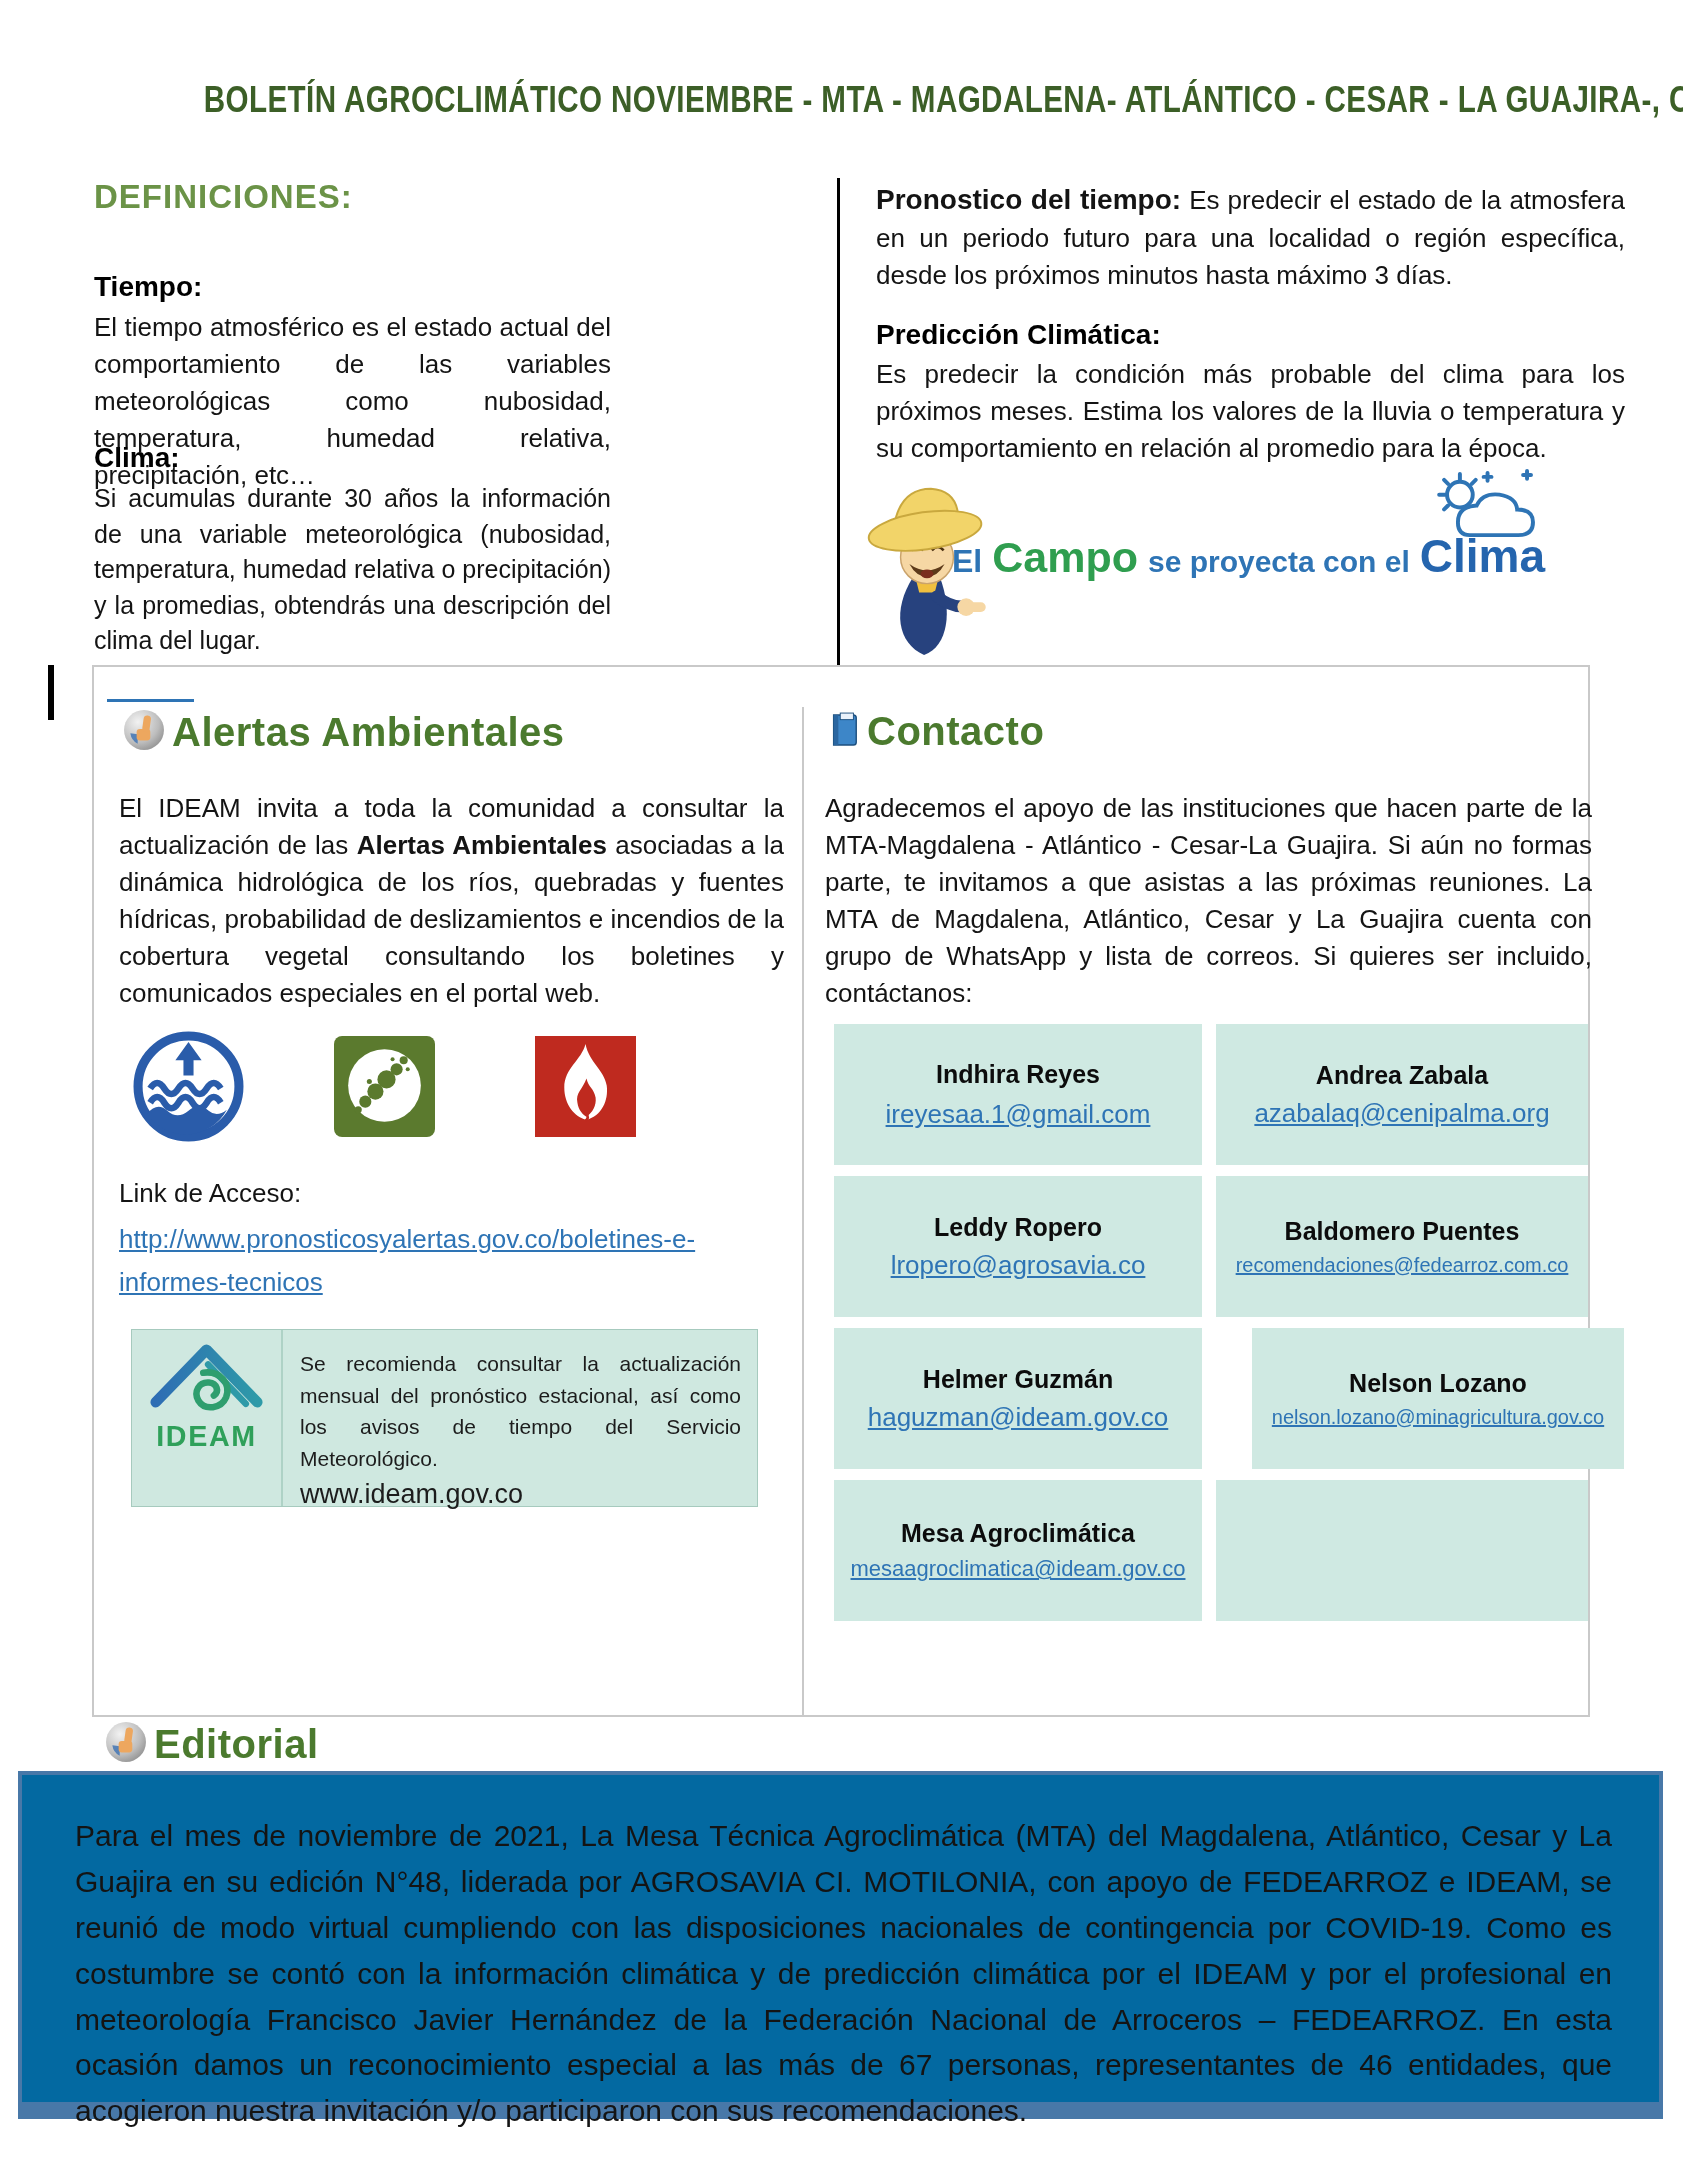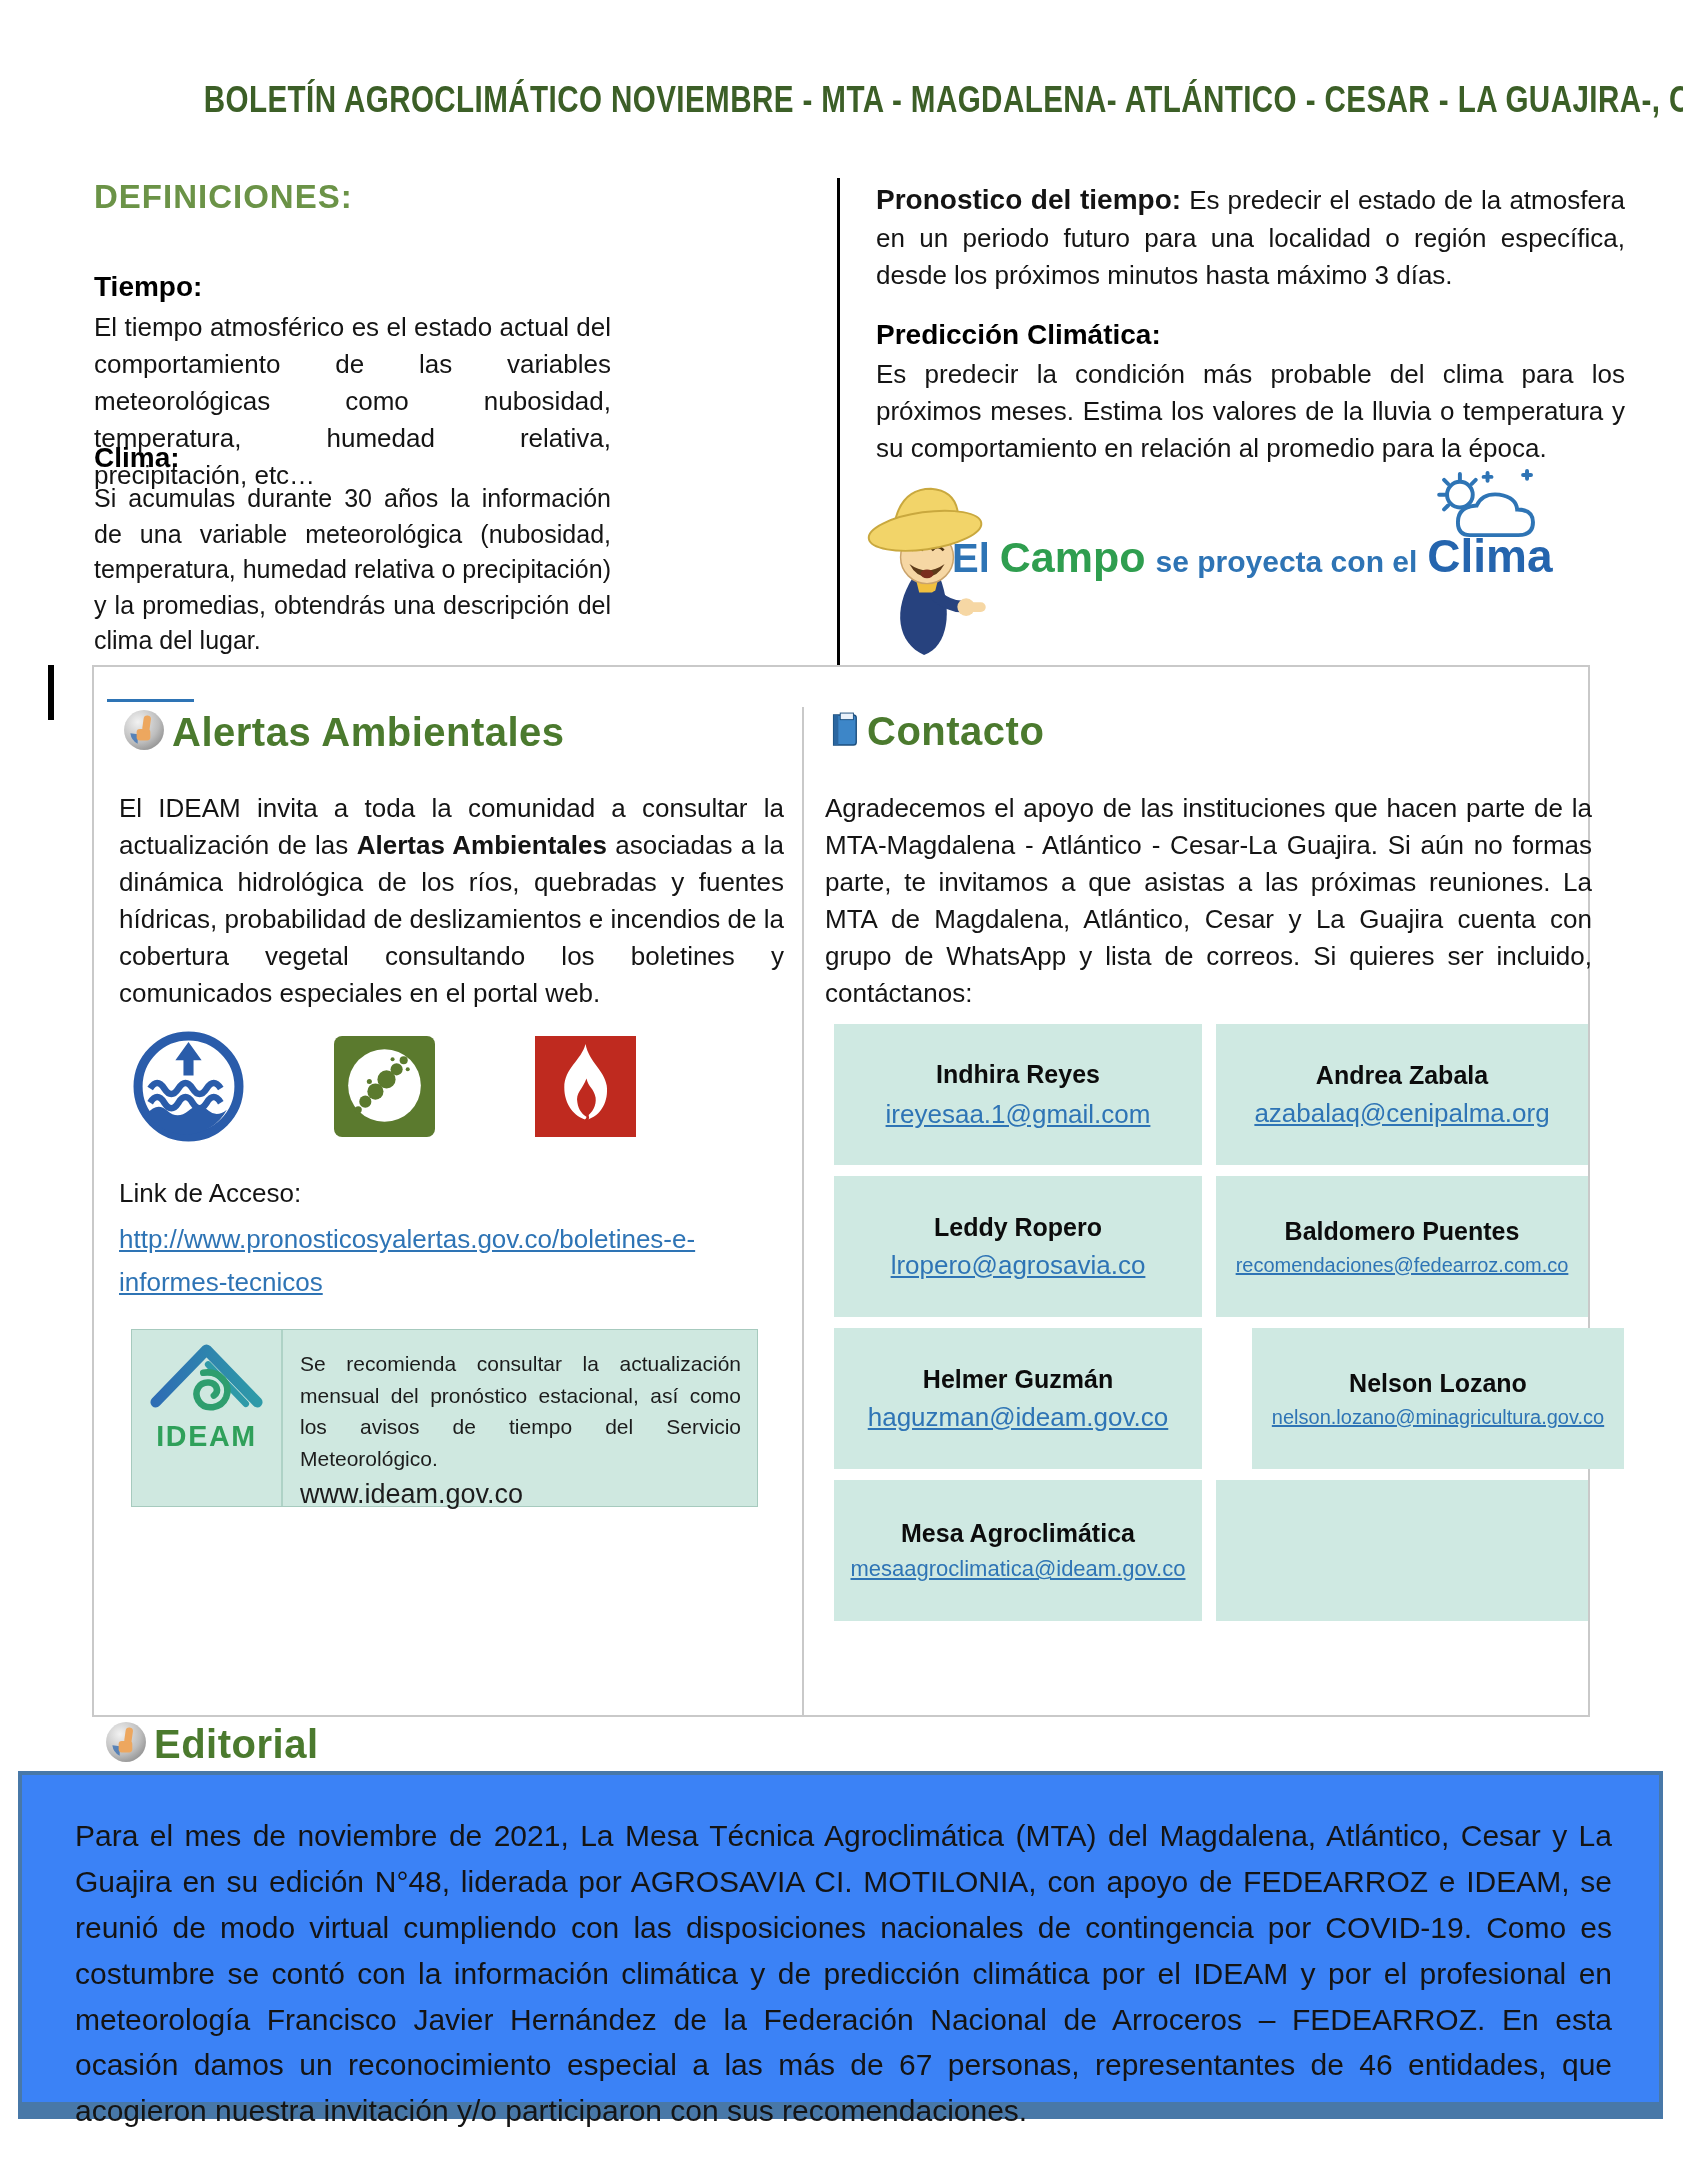--- a/index.html
+++ b/index.html
@@ -26,21 +26,21 @@
   .clima-text{top:481px;left:94px;width:517px;font-size:25px;}
   .v-divider{top:178px;left:837px;width:3px;height:487px;background:#000;}
   .pron-para{top:180px;left:876px;width:749px;}
   .pron-para .lbl{font-weight:bold;font-size:28px;}
   .pred-label{top:319px;left:876px;}
   .pred-text{top:356px;left:876px;width:749px;}
 
   
   .farmer{top:473px;left:847px;}
   .campo-row{top:529px;left:952px;display:flex;align-items:baseline;gap:10px;white-space:nowrap;}
-  .campo-el{font-size:40px;font-weight:bold;color:#2e74b5;}
+  .campo-el{font-size:32px;font-weight:bold;color:#2e74b5;}
   .campo-campo{font-size:43px;font-weight:bold;color:#2f9e4f;}
   .campo-mid{font-size:30px;font-weight:bold;color:#2e74b5;}
   .campo-clima{font-size:46px;font-weight:bold;color:#2565ae;}
   .cloud{top:467px;left:1422px;}
 
   
   .black-tick{top:665px;left:48px;width:6px;height:55px;background:#000;}
   .midbox{top:665px;left:92px;width:1498px;height:1052px;border:2px solid #c9c9c9;box-sizing:border-box;background:#fff;}
   .mid-divider{top:707px;left:802px;width:2px;height:1009px;background:#c9c9c9;}
   .blue-accent{top:699px;left:107px;width:87px;height:3px;background:#2e74b5;}
@@ -74,21 +74,21 @@
   .card{position:absolute;background:#cfe9e2;display:flex;flex-direction:column;align-items:center;
     justify-content:center;gap:8px;width:368px;height:141px;text-align:center;padding:0 8px;box-sizing:border-box;}
   .card .name{font-size:25px;font-weight:bold;color:#0c0c0c;}
   .card .email{font-size:26px;color:#2e74b5;text-decoration:underline;cursor:pointer;}
   .card.sm .email{font-size:20px;}
   .card.msm .email{font-size:22px;}
 
   
   .editorial-header{top:1721px;left:105px;}
   .editorial-box{top:1771px;left:18px;width:1645px;height:348px;box-sizing:border-box;
-    border:4px solid #4878a8;border-bottom:17px solid #4878a8;background:#3b82f6;}
+    border:4px solid #4878a8;border-bottom:17px solid #4878a8;background:#0369a1;}
   .editorial-text{position:absolute;left:53px;top:38px;width:1537px;font-size:30px;
     line-height:1.53;text-align:justify;color:#141414;}
 </style>
 </head>
 <body>
 
 <svg width="0" height="0" style="position:absolute" aria-hidden="true">
   <defs>
     <radialGradient id="sphereG" cx="35%" cy="30%" r="80%">
       <stop offset="0%" stop-color="#f2f2f2"></stop>

